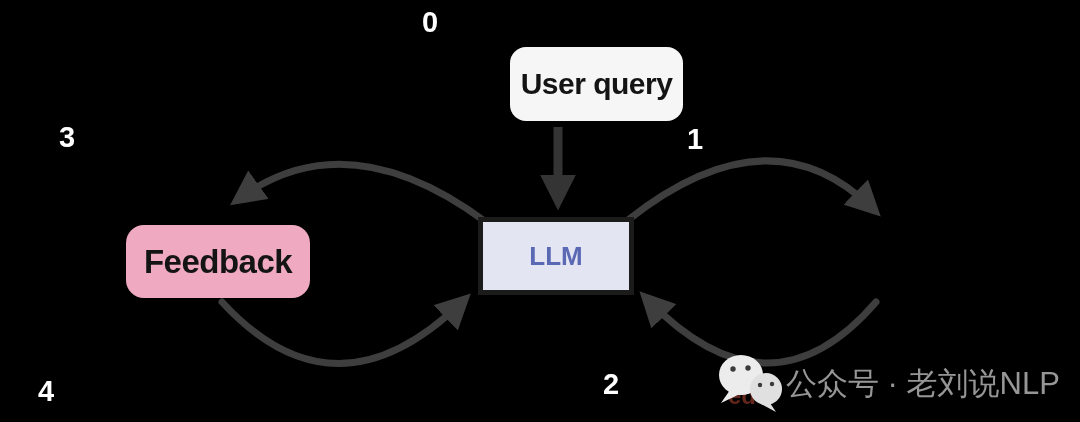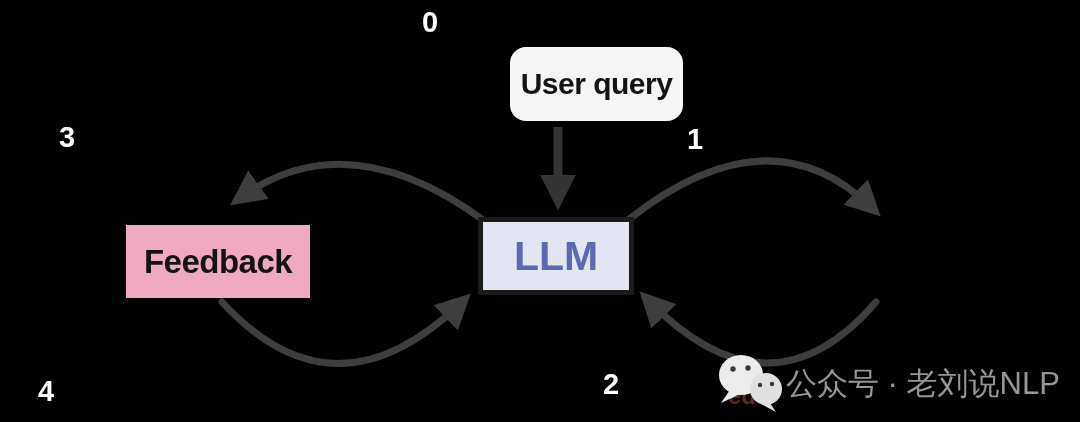--- a/index.html
+++ b/index.html
@@ -12,25 +12,25 @@
     position:absolute; display:flex; align-items:center; justify-content:center;
     font-weight:bold; box-sizing:border-box; text-align:center;
   }
   .node-user-query {
     left:470px; top:47px; width:173px; height:74px;
     background:#f6f6f6; border-radius:16px; color:#141414;
     font-size:30px; letter-spacing:-0.5px;margin-left:40px;
   }
   .node-llm {
     left:478px; top:217px; width:156px; height:78px;
-    background:#e3e5f3; border:5px solid #1b1b1b; color:#5b69b5; font-size:41px;
+    background:#e3e5f3; border:5px solid #1b1b1b; color:#5b69b5; font-size:26px;
   }
   .node-feedback {
     left:126px; top:225px; width:184px; height:73px;
-    background:#efaac1; color:#141414; font-size:33px; letter-spacing:-0.5px;
+    background:#efaac1; color:#141414; font-size:33px; letter-spacing:-0.5px;border-radius:18px;
   }
   .node-refine {
     left:788px; top:227px; width:167px; height:71px;
     background:#f5cdab; color:#141414; font-size:33px;
   }
   .stepnum {
     position:absolute; color:#ffffff; font-weight:bold; font-size:29px;
     transform:translate(-50%,-50%); line-height:1;
   }
   .stepnum-0 { left:430px; top:22px; }

